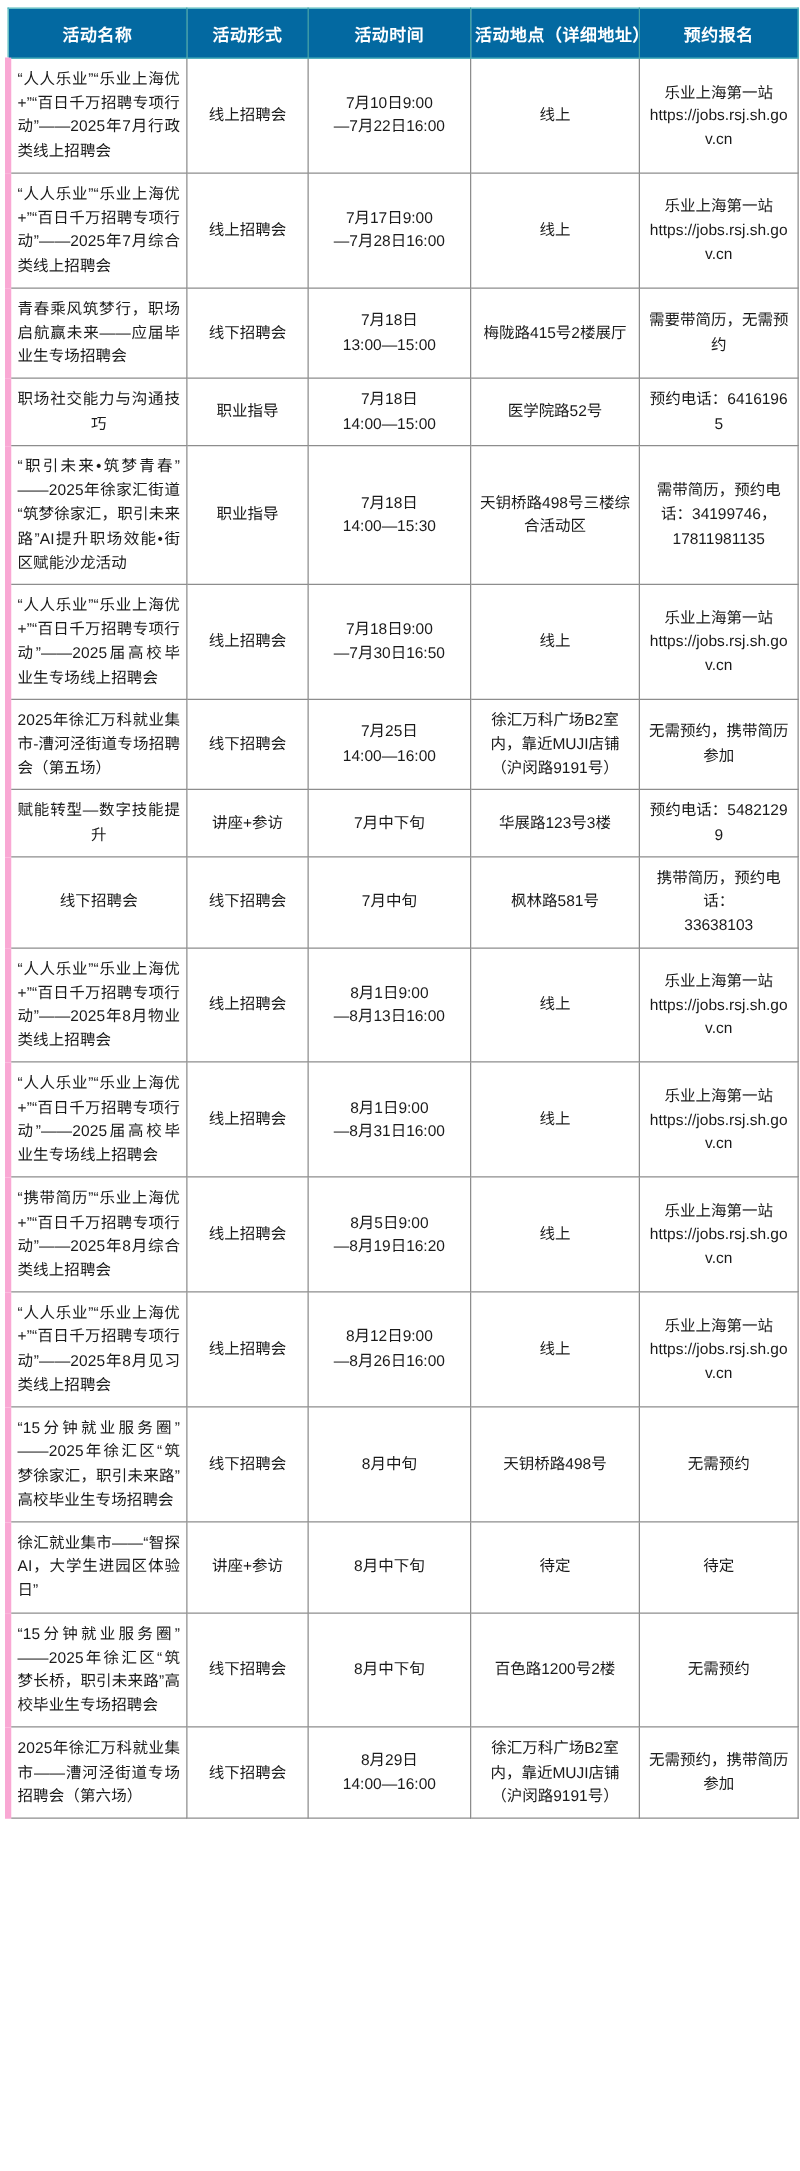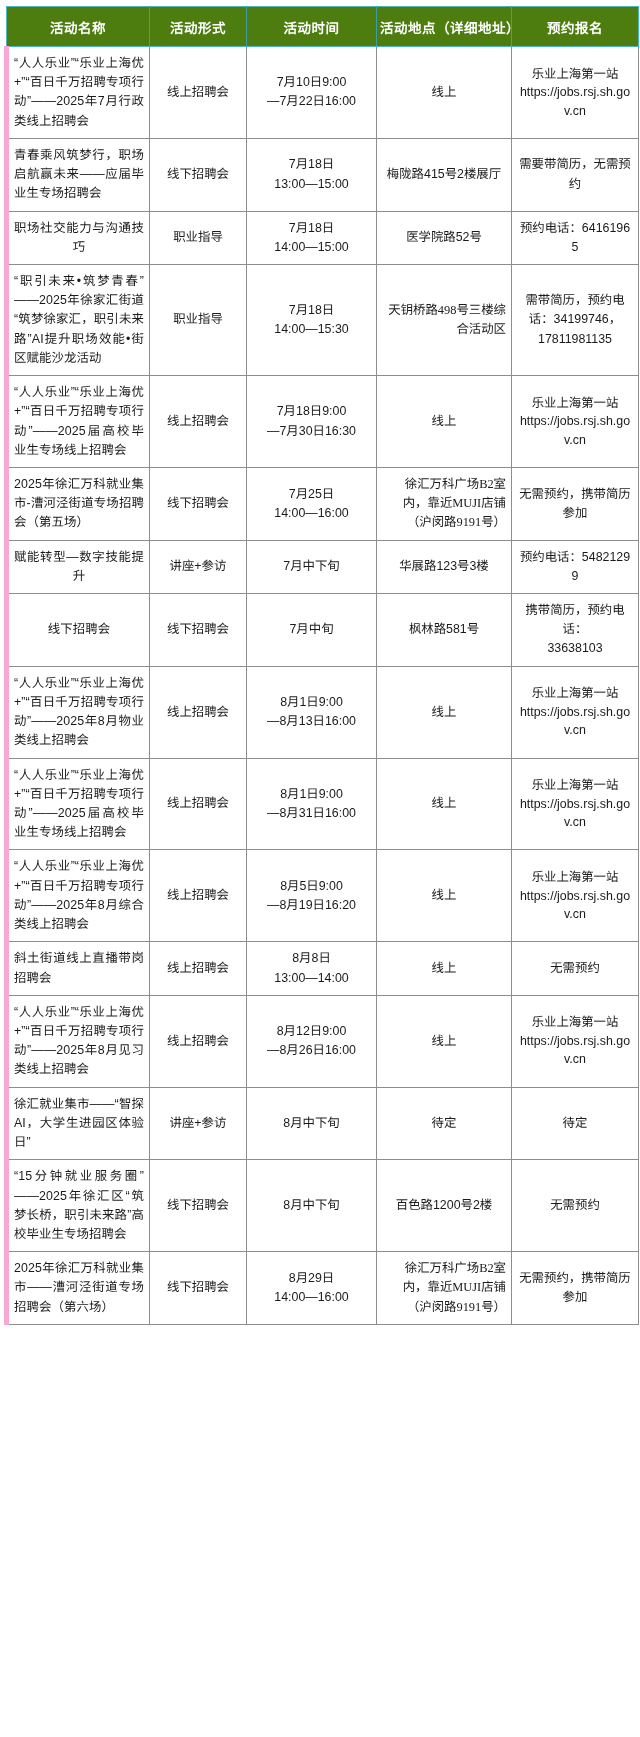--- a/index.html
+++ b/index.html
@@ -26,21 +26,21 @@
     table-layout: fixed;
     background: #ffffff;
   }
   table.schedule col.c0 { width: 143px; }
   table.schedule col.c1 { width: 97px; }
   table.schedule col.c2 { width: 130px; }
   table.schedule col.c3 { width: 135px; }
   table.schedule col.c4 { width: 127px; }
 
   thead th {
-    background: #4d7c0f;
+    background: #0369a1;
     color: #ffffff;
     font-size: 13.5px;
     font-weight: bold;
     letter-spacing: 0.5px;
     text-align: center;
     vertical-align: middle;
     height: 40px;
     padding: 4px 3px;
     border: 1px solid #4cb5bb;
     border-right: 1px solid #3f9ea4;
@@ -69,22 +69,21 @@
     text-justify: inter-character;
     letter-spacing: 0.1px;
   }
   td.name.ctr {
     text-align-last: center;
   }
   td.form, td.time, td.place, td.book {
     text-align: center;
   }
   td.place.lft, td.book.lft {
-    text-align: right;
-    font-family: Liberation Serif, serif;
+    text-align: center;
   }
   td.url {
     word-break: break-word;
     line-height: 1.5;
   }
   .lnbreak { display: block; }
 </style>
 </head>
 <body>
 
@@ -114,20 +113,33 @@
             <span class="lnbreak">7月10日9:00</span>
             <span class="lnbreak">—7月22日16:00</span>
           </td>
           <td class="place">线上</td>
           <td class="book url">
             <span class="lnbreak">乐业上海第一站</span>
             <span class="lnbreak">https://jobs.rsj.sh.gov.cn</span>
           </td>
         </tr>
         <tr>
+          <td class="name">“人人乐业”“乐业上海优+”“百日千万招聘专项行动”——2025年7月综合类线上招聘会</td>
+          <td class="form">线上招聘会</td>
+          <td class="time">
+            <span class="lnbreak">7月17日9:00</span>
+            <span class="lnbreak">—7月28日16:00</span>
+          </td>
+          <td class="place">线上</td>
+          <td class="book url">
+            <span class="lnbreak">乐业上海第一站</span>
+            <span class="lnbreak">https://jobs.rsj.sh.gov.cn</span>
+          </td>
+        </tr>
+        <tr>
           <td class="name">青春乘风筑梦行，职场启航赢未来——应届毕业生专场招聘会</td>
           <td class="form">线下招聘会</td>
           <td class="time">
             <span class="lnbreak">7月18日</span>
             <span class="lnbreak">13:00—15:00</span>
           </td>
           <td class="place">梅陇路415号2楼展厅</td>
           <td class="book">
             <span class="lnbreak">需要带简历，无需预约</span>
           </td>
@@ -155,21 +167,21 @@
           <td class="book">
             <span class="lnbreak">需带简历，预约电话：34199746，</span>
             <span class="lnbreak">17811981135</span>
           </td>
         </tr>
         <tr>
           <td class="name">“人人乐业”“乐业上海优+”“百日千万招聘专项行动”——2025届高校毕业生专场线上招聘会</td>
           <td class="form">线上招聘会</td>
           <td class="time">
             <span class="lnbreak">7月18日9:00</span>
-            <span class="lnbreak">—7月30日16:30</span>
+            <span class="lnbreak">—7月30日16:50</span>
           </td>
           <td class="place">线上</td>
           <td class="book url">
             <span class="lnbreak">乐业上海第一站</span>
             <span class="lnbreak">https://jobs.rsj.sh.gov.cn</span>
           </td>
         </tr>
         <tr>
           <td class="name">2025年徐汇万科就业集市-漕河泾街道专场招聘会（第五场）</td>
           <td class="form">线下招聘会</td>
@@ -225,55 +237,54 @@
             <span class="lnbreak">8月1日9:00</span>
             <span class="lnbreak">—8月31日16:00</span>
           </td>
           <td class="place">线上</td>
           <td class="book url">
             <span class="lnbreak">乐业上海第一站</span>
             <span class="lnbreak">https://jobs.rsj.sh.gov.cn</span>
           </td>
         </tr>
         <tr>
-          <td class="name">“人人乐业”“乐业上海优+”“百日千万招聘专项行动”——2025年8月综合类线上招聘会</td>
+          <td class="name">“携带简历”“乐业上海优+”“百日千万招聘专项行动”——2025年8月综合类线上招聘会</td>
           <td class="form">线上招聘会</td>
           <td class="time">
             <span class="lnbreak">8月5日9:00</span>
             <span class="lnbreak">—8月19日16:20</span>
           </td>
           <td class="place">线上</td>
           <td class="book url">
             <span class="lnbreak">乐业上海第一站</span>
             <span class="lnbreak">https://jobs.rsj.sh.gov.cn</span>
           </td>
         </tr>
         <tr>
-          <td class="name">斜土街道线上直播带岗招聘会</td>
-          <td class="form">线上招聘会</td>
-          <td class="time">
-            <span class="lnbreak">8月8日</span>
-            <span class="lnbreak">13:00—14:00</span>
-          </td>
-          <td class="place">线上</td>
-          <td class="book">
-            <span class="lnbreak">无需预约</span>
-          </td>
-        </tr>
-        <tr>
           <td class="name">“人人乐业”“乐业上海优+”“百日千万招聘专项行动”——2025年8月见习类线上招聘会</td>
           <td class="form">线上招聘会</td>
           <td class="time">
             <span class="lnbreak">8月12日9:00</span>
             <span class="lnbreak">—8月26日16:00</span>
           </td>
           <td class="place">线上</td>
           <td class="book url">
             <span class="lnbreak">乐业上海第一站</span>
             <span class="lnbreak">https://jobs.rsj.sh.gov.cn</span>
+          </td>
+        </tr>
+        <tr>
+          <td class="name">“15分钟就业服务圈”——2025年徐汇区“筑梦徐家汇，职引未来路”高校毕业生专场招聘会</td>
+          <td class="form">线下招聘会</td>
+          <td class="time">
+            <span class="lnbreak">8月中旬</span>
+          </td>
+          <td class="place">天钥桥路498号</td>
+          <td class="book">
+            <span class="lnbreak">无需预约</span>
           </td>
         </tr>
         <tr>
           <td class="name">徐汇就业集市——“智探AI，大学生进园区体验日”</td>
           <td class="form">讲座+参访</td>
           <td class="time">
             <span class="lnbreak">8月中下旬</span>
           </td>
           <td class="place">待定</td>
           <td class="book">

